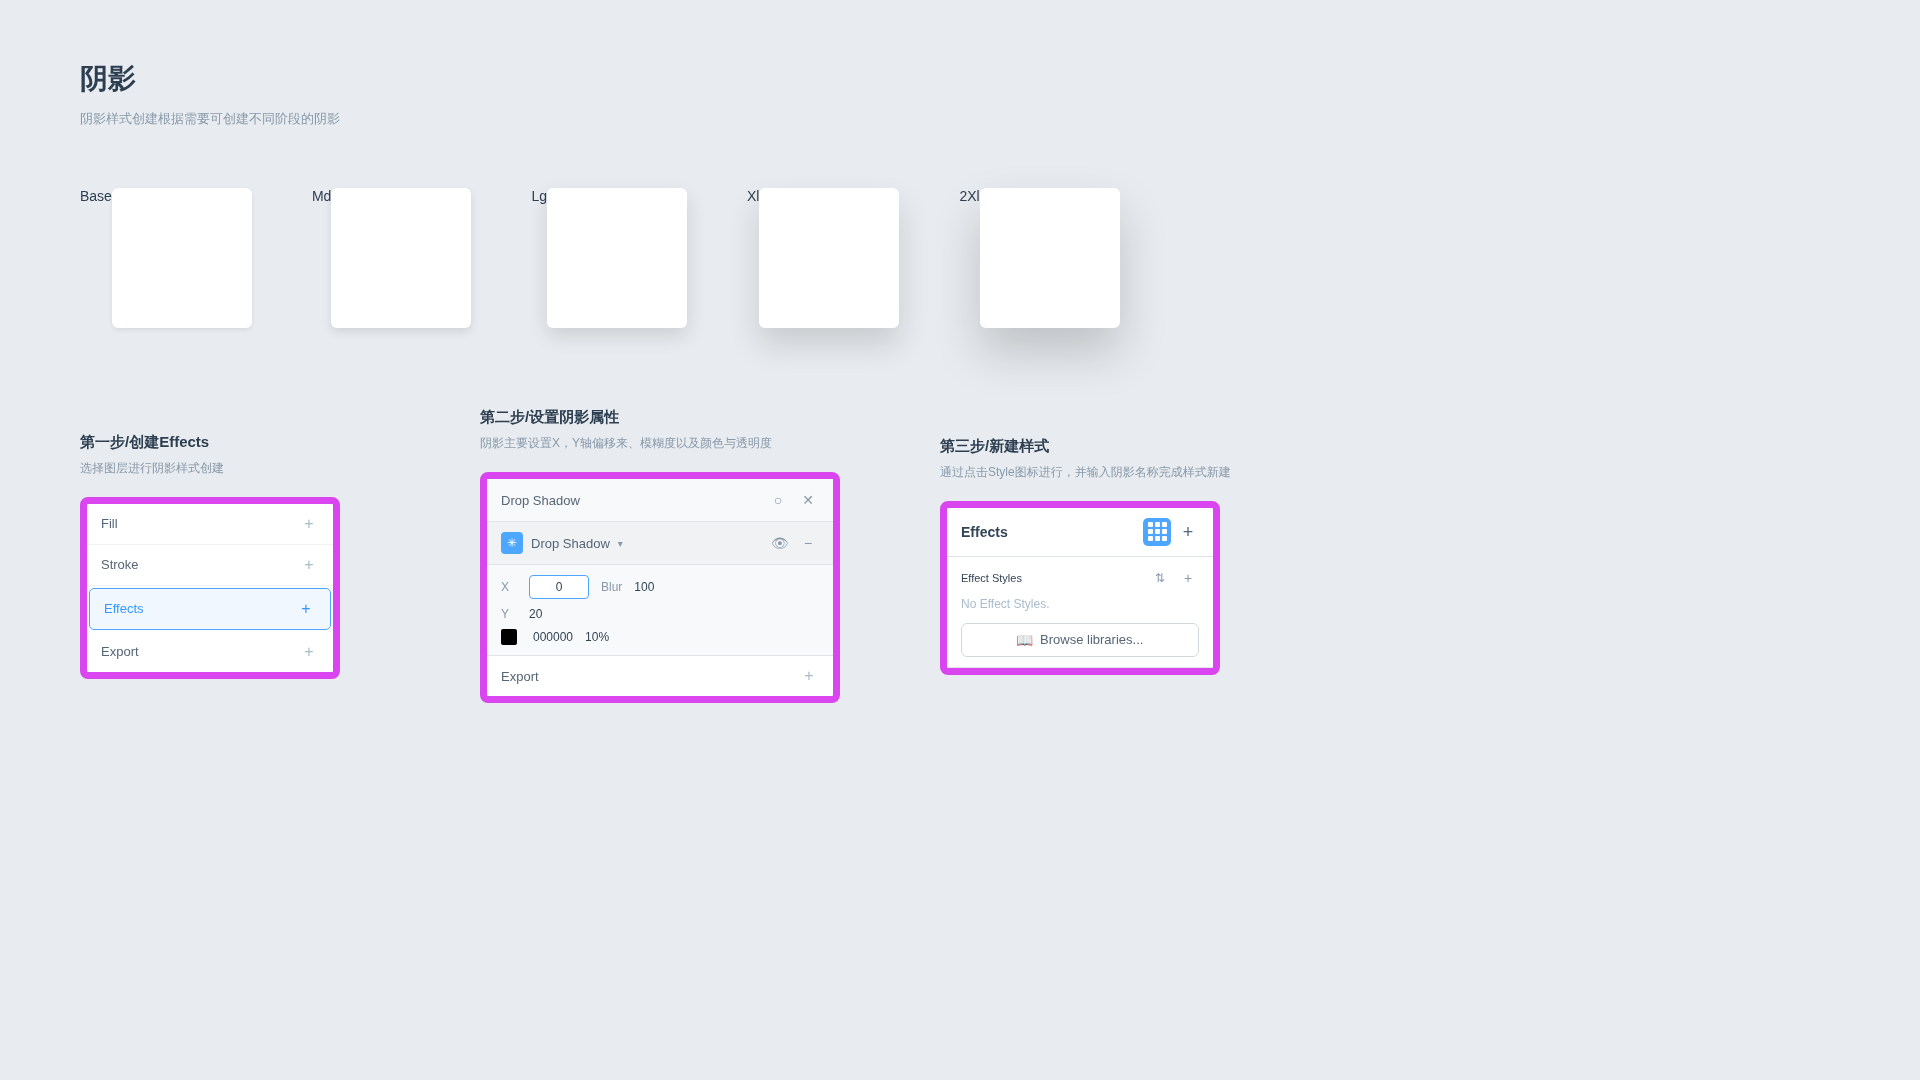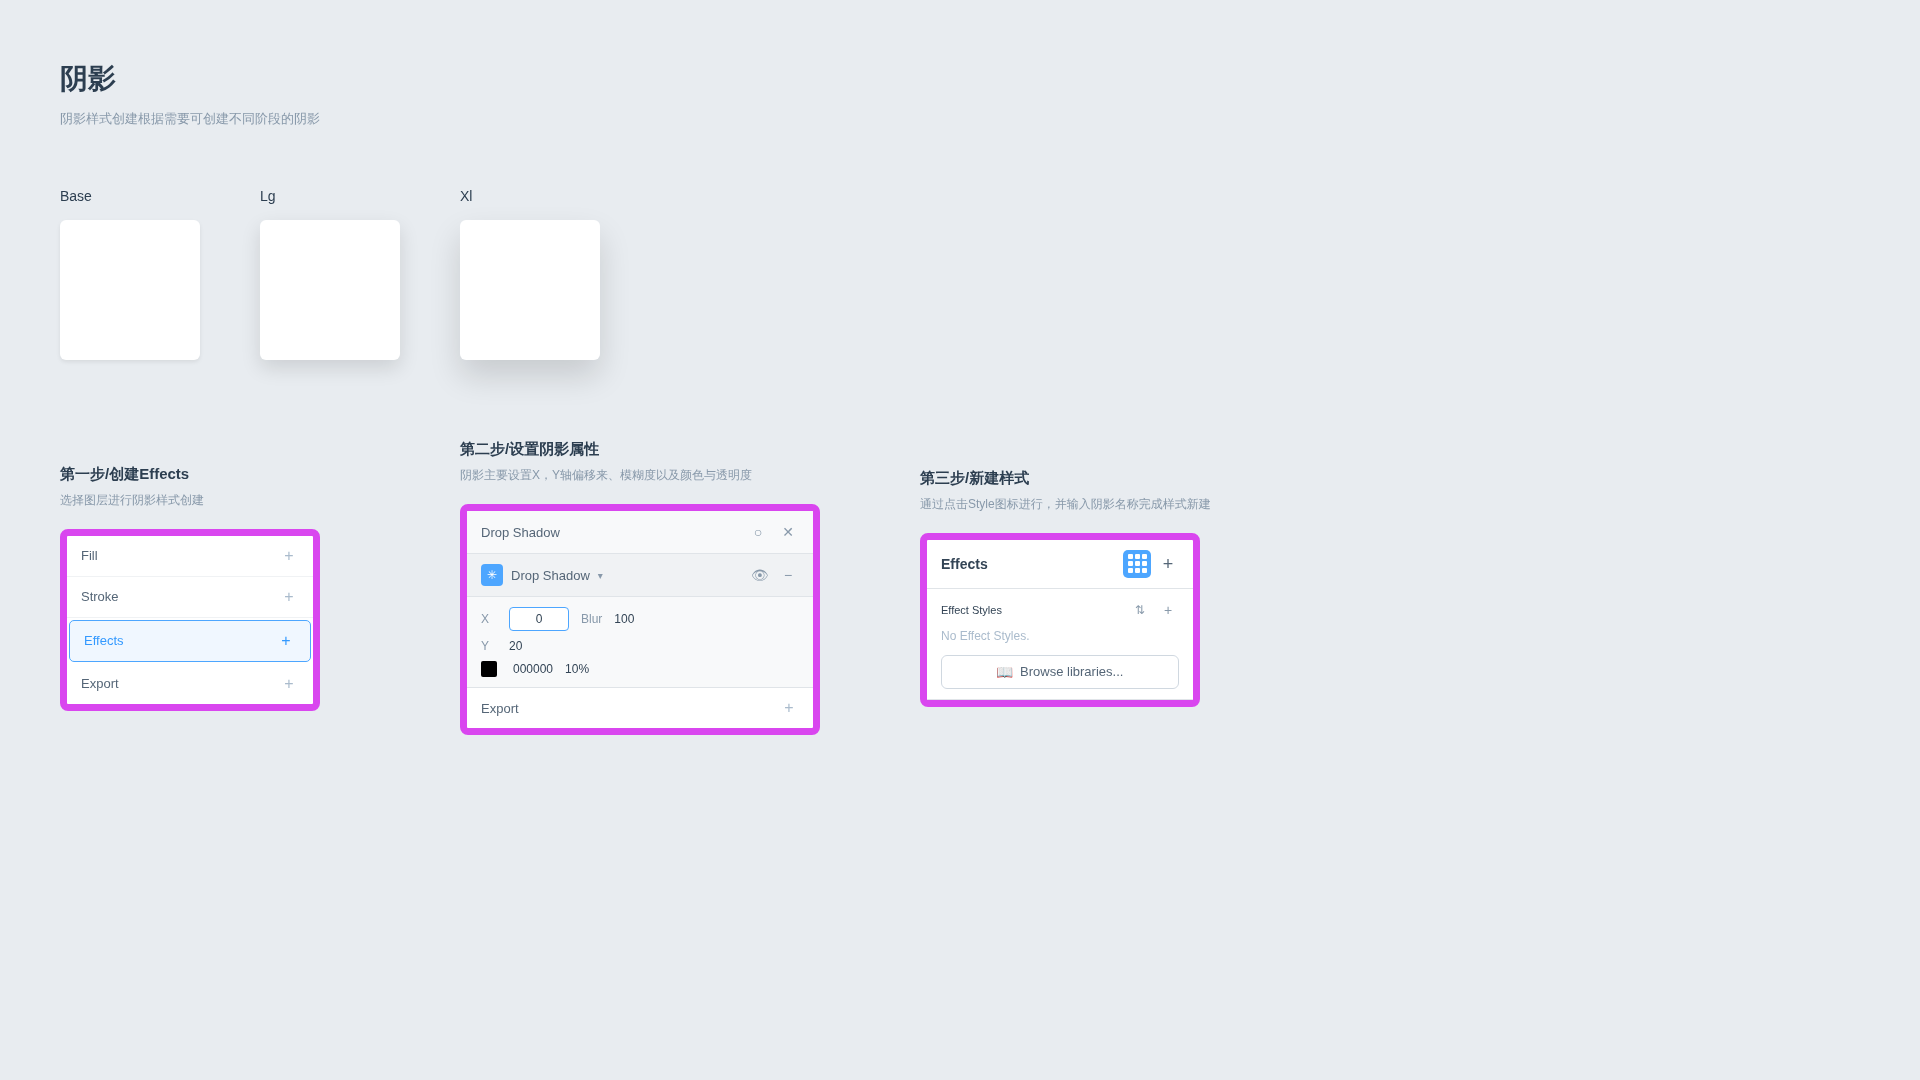--- a/index.html
+++ b/index.html
@@ -5,21 +5,21 @@
     * { box-sizing: border-box; margin: 0; padding: 0; }
     body {
       background: #e8ecf0;
       font-family: -apple-system, BlinkMacSystemFont, 'PingFang SC', 'Microsoft YaHei', sans-serif;
       min-height: 1080px;
       width: 1920px;
       overflow: hidden;
     }
 
     .page-container {
-      padding: 60px 60px;
+      padding: 60px 80px;
     }
 
     .page-title {
       font-size: 28px;
       font-weight: 700;
       color: #2c3e50;
       margin-bottom: 12px;
     }
 
     .page-subtitle {
@@ -31,21 +31,21 @@
     
     .shadow-cards-row {
       display: flex;
       gap: 60px;
       margin-bottom: 80px;
       align-items: flex-start;
     }
 
     .shadow-card-group {
       display: flex;
-      flex-direction: column;
+      flex-direction: row;
       align-items: flex-start;
     }
 
     .shadow-card-label {
       font-size: 14px;
       color: #2c3e50;
       margin-bottom: 16px;
       font-weight: 500;
     }
 
@@ -394,26 +394,34 @@
 
   <h1 class="page-title">阴影</h1>
   <p class="page-subtitle">阴影样式创建根据需要可创建不同阶段的阴影</p>
 
   <div class="shadow-cards-row">
     <div class="shadow-card-group">
       <span class="shadow-card-label">Base</span>
       <div class="shadow-box base"></div>
     </div>
     <div class="shadow-card-group">
+      <span class="shadow-card-label">Md</span>
+      <div class="shadow-box md"></div>
+    </div>
+    <div class="shadow-card-group">
       <span class="shadow-card-label">Lg</span>
       <div class="shadow-box lg"></div>
     </div>
     <div class="shadow-card-group">
       <span class="shadow-card-label">Xl</span>
       <div class="shadow-box xl"></div>
+    </div>
+    <div class="shadow-card-group">
+      <span class="shadow-card-label">2Xl</span>
+      <div class="shadow-box xxl"></div>
     </div>
   </div>
 
   <div class="steps-row">
 
     <div class="step-section">
       <div class="step-title">第一步/创建Effects</div>
       <div class="step-desc">选择图层进行阴影样式创建</div>
       <div class="panel effects-panel">
 

